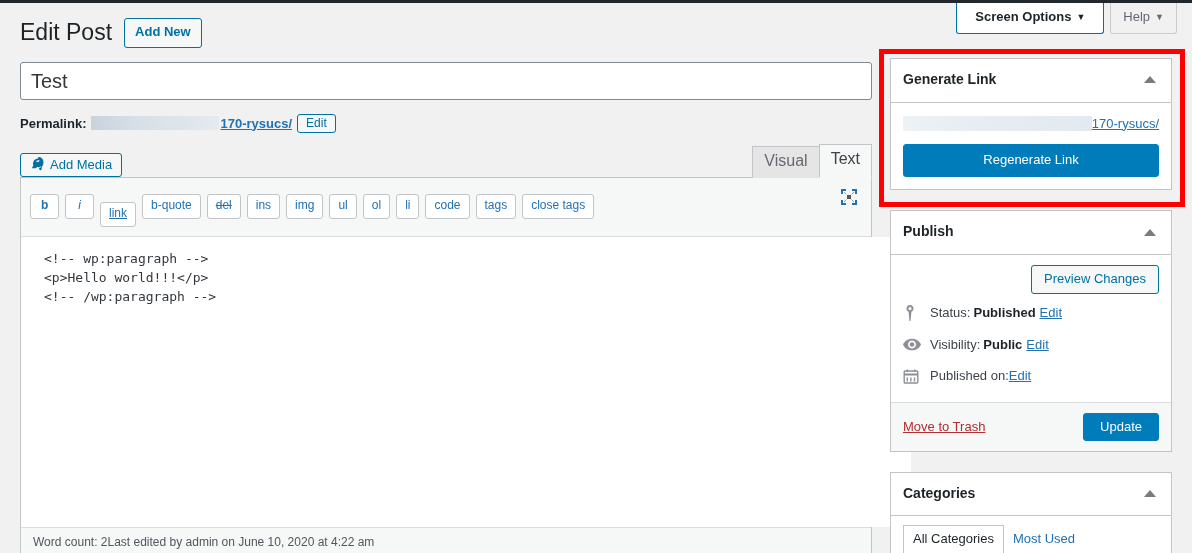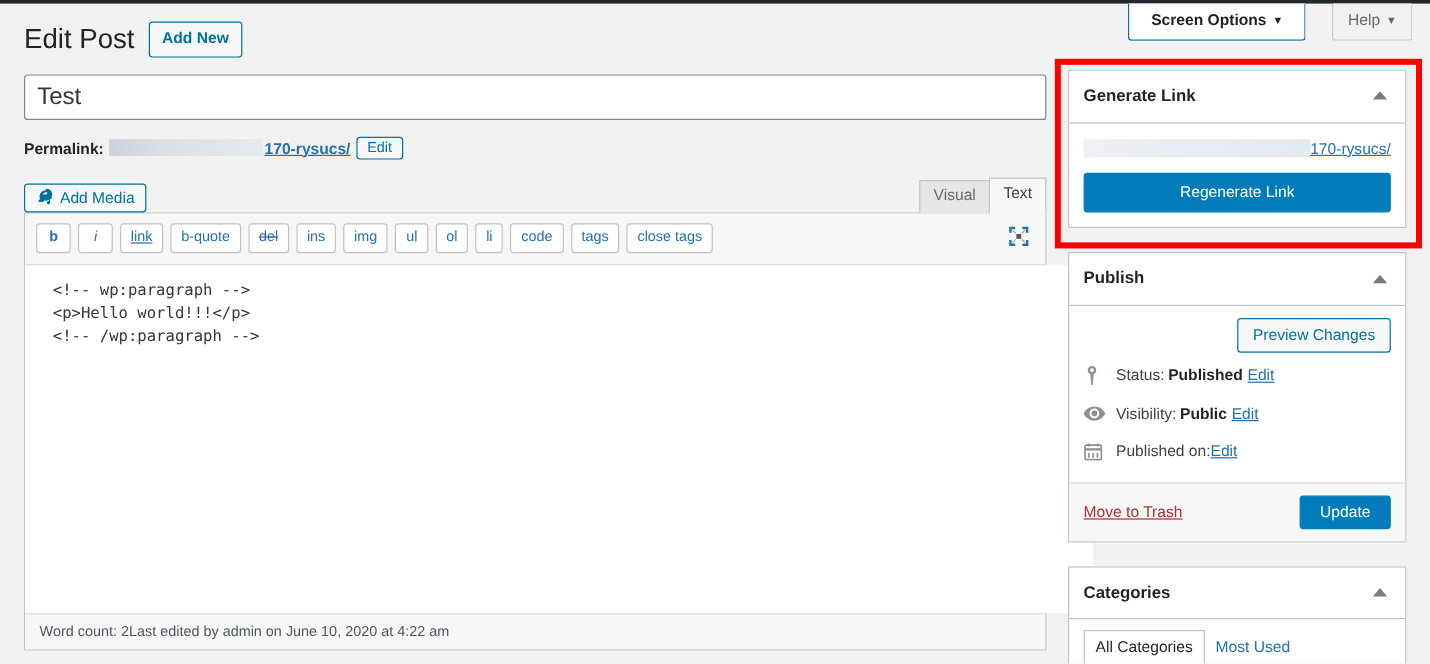--- a/index.html
+++ b/index.html
@@ -35,21 +35,21 @@
     line-height: 1.3;
     white-space: nowrap;
   }
   .screen-meta-btn.active {
     background: #fff;
     border-color: #0071a1;
     color: #1d2327;
     font-weight: bold;
     padding-left: 18px; padding-right: 18px;
   }
-  .screen-meta-btn.help { color: #646970; margin-left: 22px; }
+  .screen-meta-btn.help { color: #646970; margin-left: 6px; }
   .caret { font-size: 9px; margin-left: 5px; position: relative; top: -1px; }
 
   
   .page-head {
     position: absolute; left: 20px; top: 18px;
     display: flex; align-items: center;
   }
   .page-title {
     font-family: "Liberation Sans", sans-serif;
     font-size: 23px; font-weight: 400; color: #1d2327;
@@ -120,21 +120,21 @@
     background: #f6f7f7;
     border: 1px solid #0071a1; border-radius: 3px;
     padding: 3px 9px 4px; cursor: pointer;
   }
   .add-media-btn .micon { margin-right: 5px; display: flex; }
   .editor-tabs {
     position: absolute; right: 0; bottom: -1px;
     display: flex; align-items: flex-end;
   }
   .etab {
-    font-size: 13px; color: #646970;
+    font-size: 16px; color: #646970;
     background: #e5e5e5;
     border: 1px solid #c3c4c7;
     border-bottom: none;
     padding: 4px 11px 6px;
     cursor: pointer;
     margin-left: -1px;
     line-height: 1.3;
   }
   .etab.active {
     background: #f6f7f7; color: #3c434a;
@@ -161,21 +161,21 @@
     border: 1px solid #c3c4c7;
     border-radius: 3px;
     padding: 3px 8px 4px;
     margin-right: 6px;
     cursor: pointer;
     line-height: 1.3;
     white-space: nowrap;
   }
   .qt.b { font-weight: bold; padding-left: 10px; padding-right: 10px; }
   .qt.i { font-style: italic; padding-left: 12px; padding-right: 12px; }
-  .qt.link { text-decoration: underline; }
+  .qt.link { text-decoration: underline; margin-top: 16px; }
   .qt.del { text-decoration: line-through; }
   .dfw-btn {
     position: absolute; right: 12px; top: 9px;
     cursor: pointer; width: 20px; height: 20px;
   }
   .code-area {
     background: #fff;
     width: 890px; height: 290px;
     padding: 12px 23px;
     font-family: "DejaVu Sans Mono", monospace;

